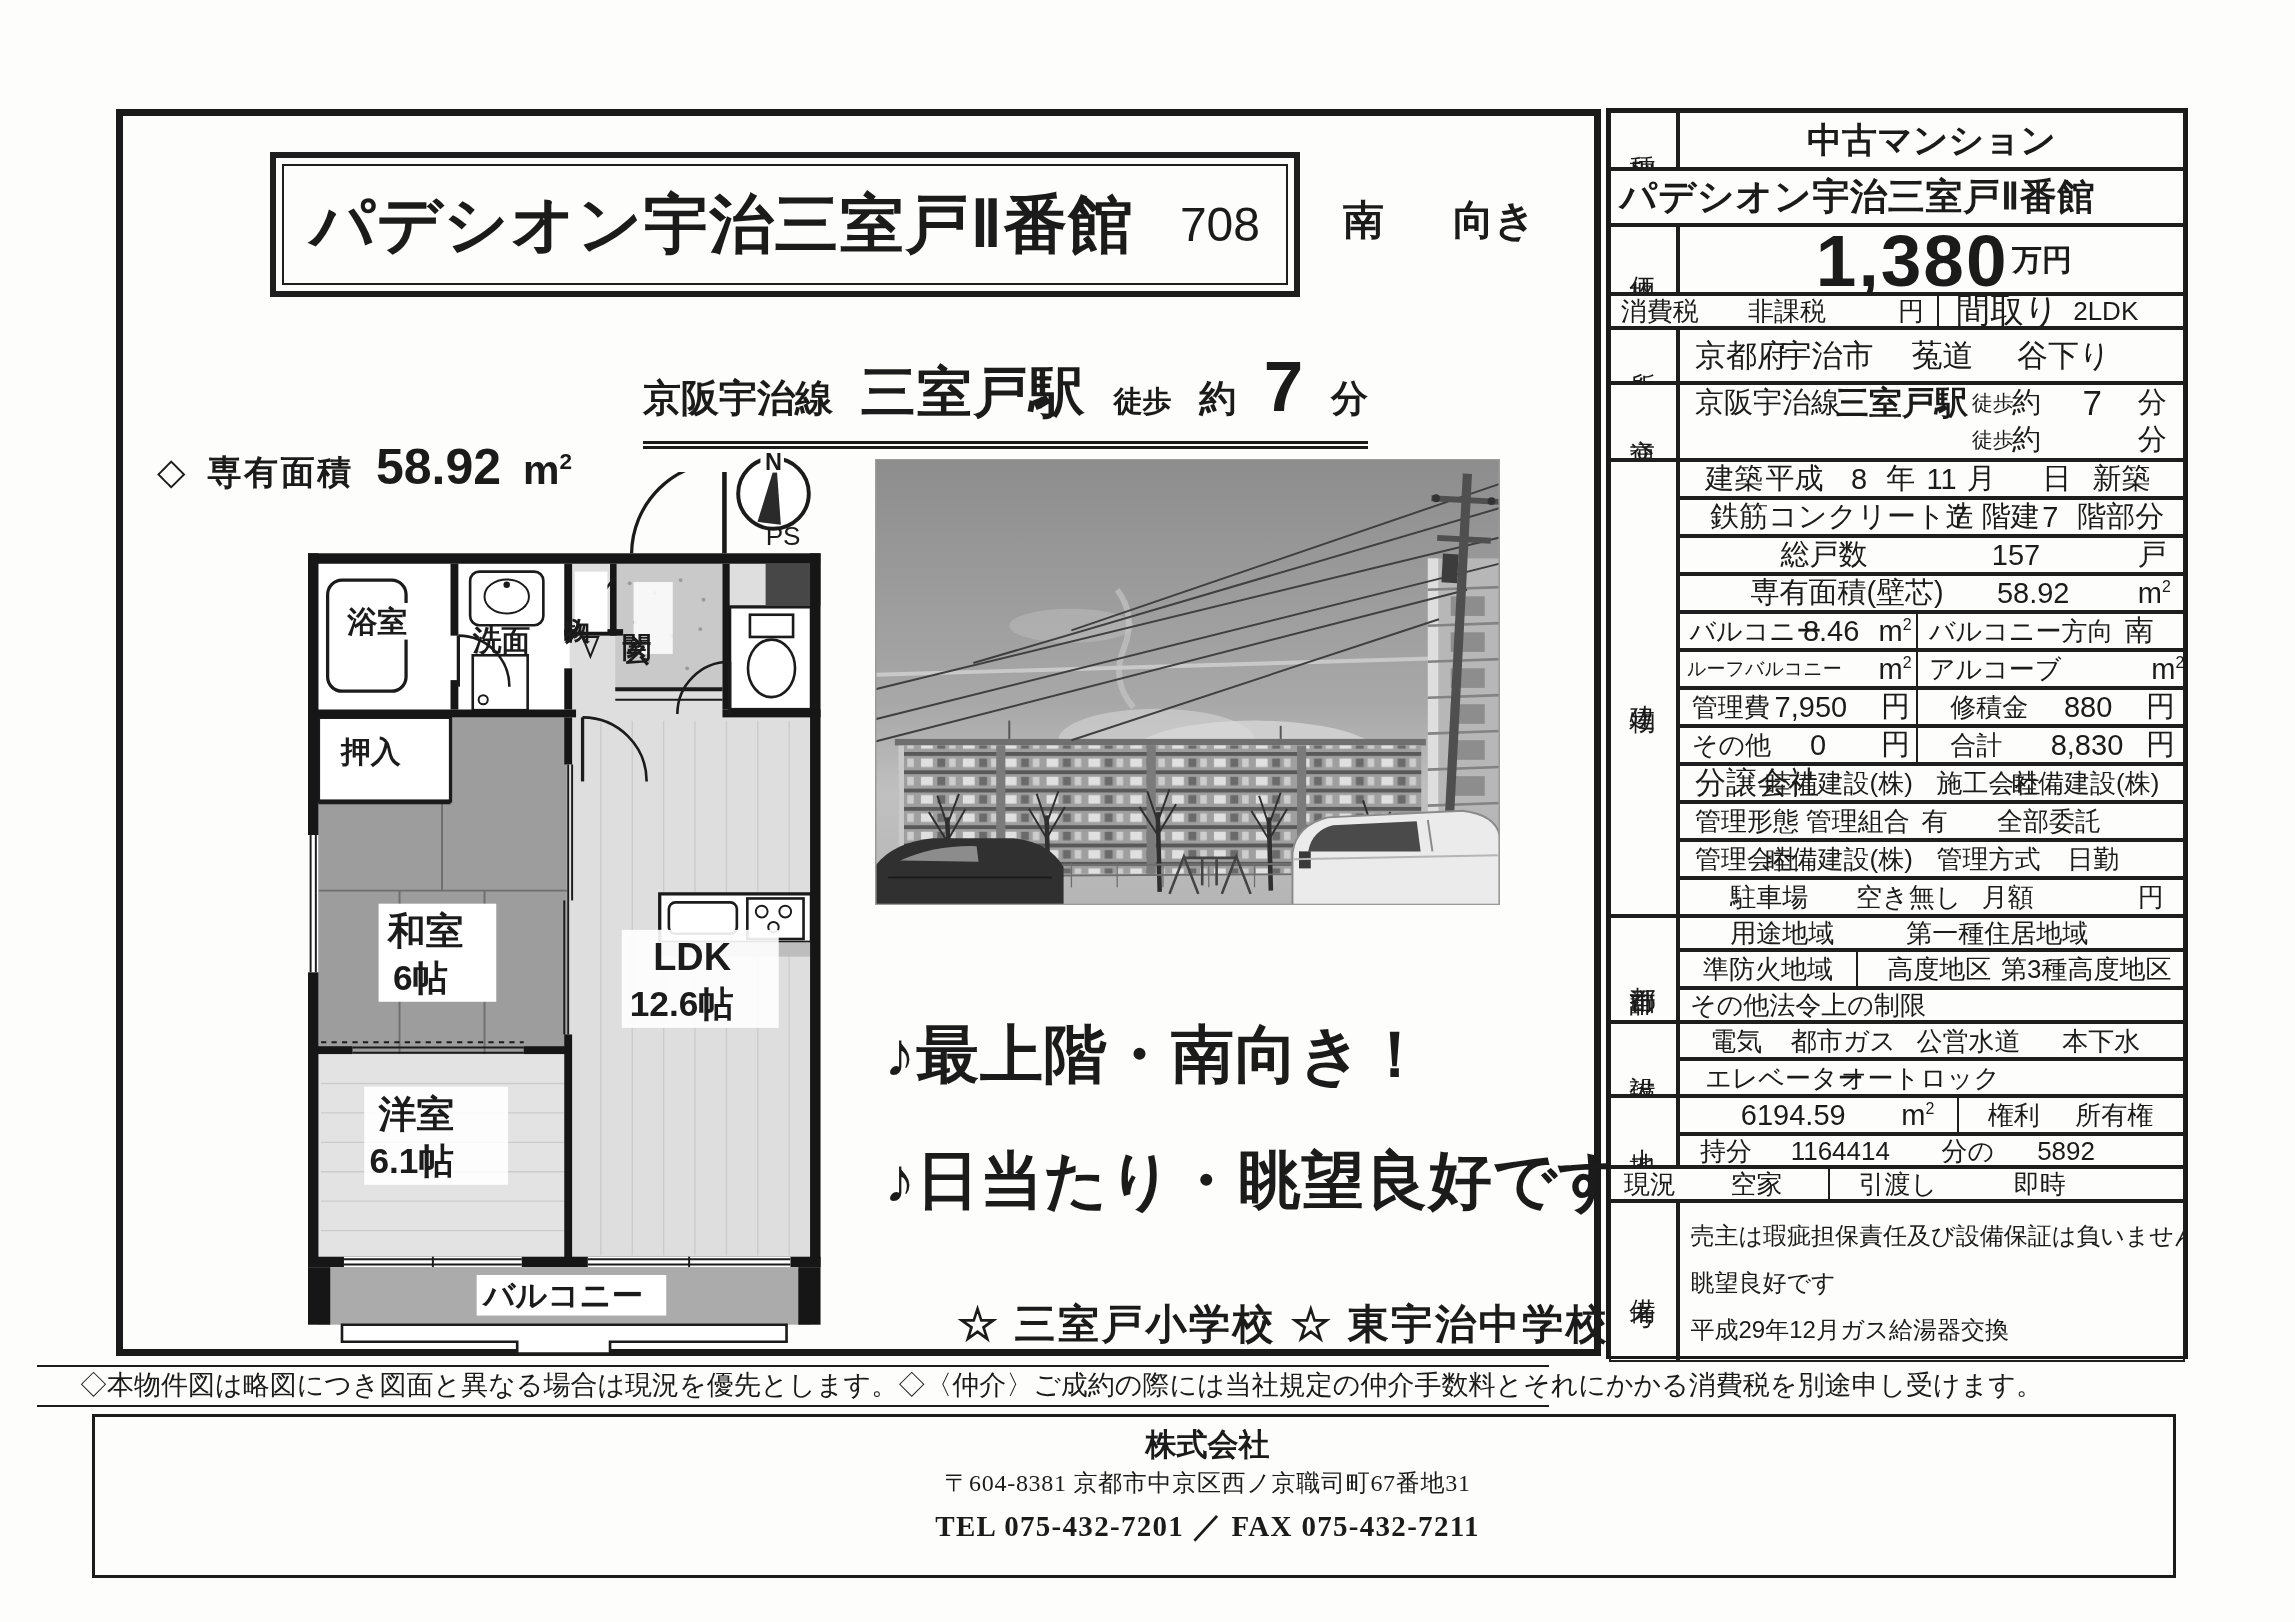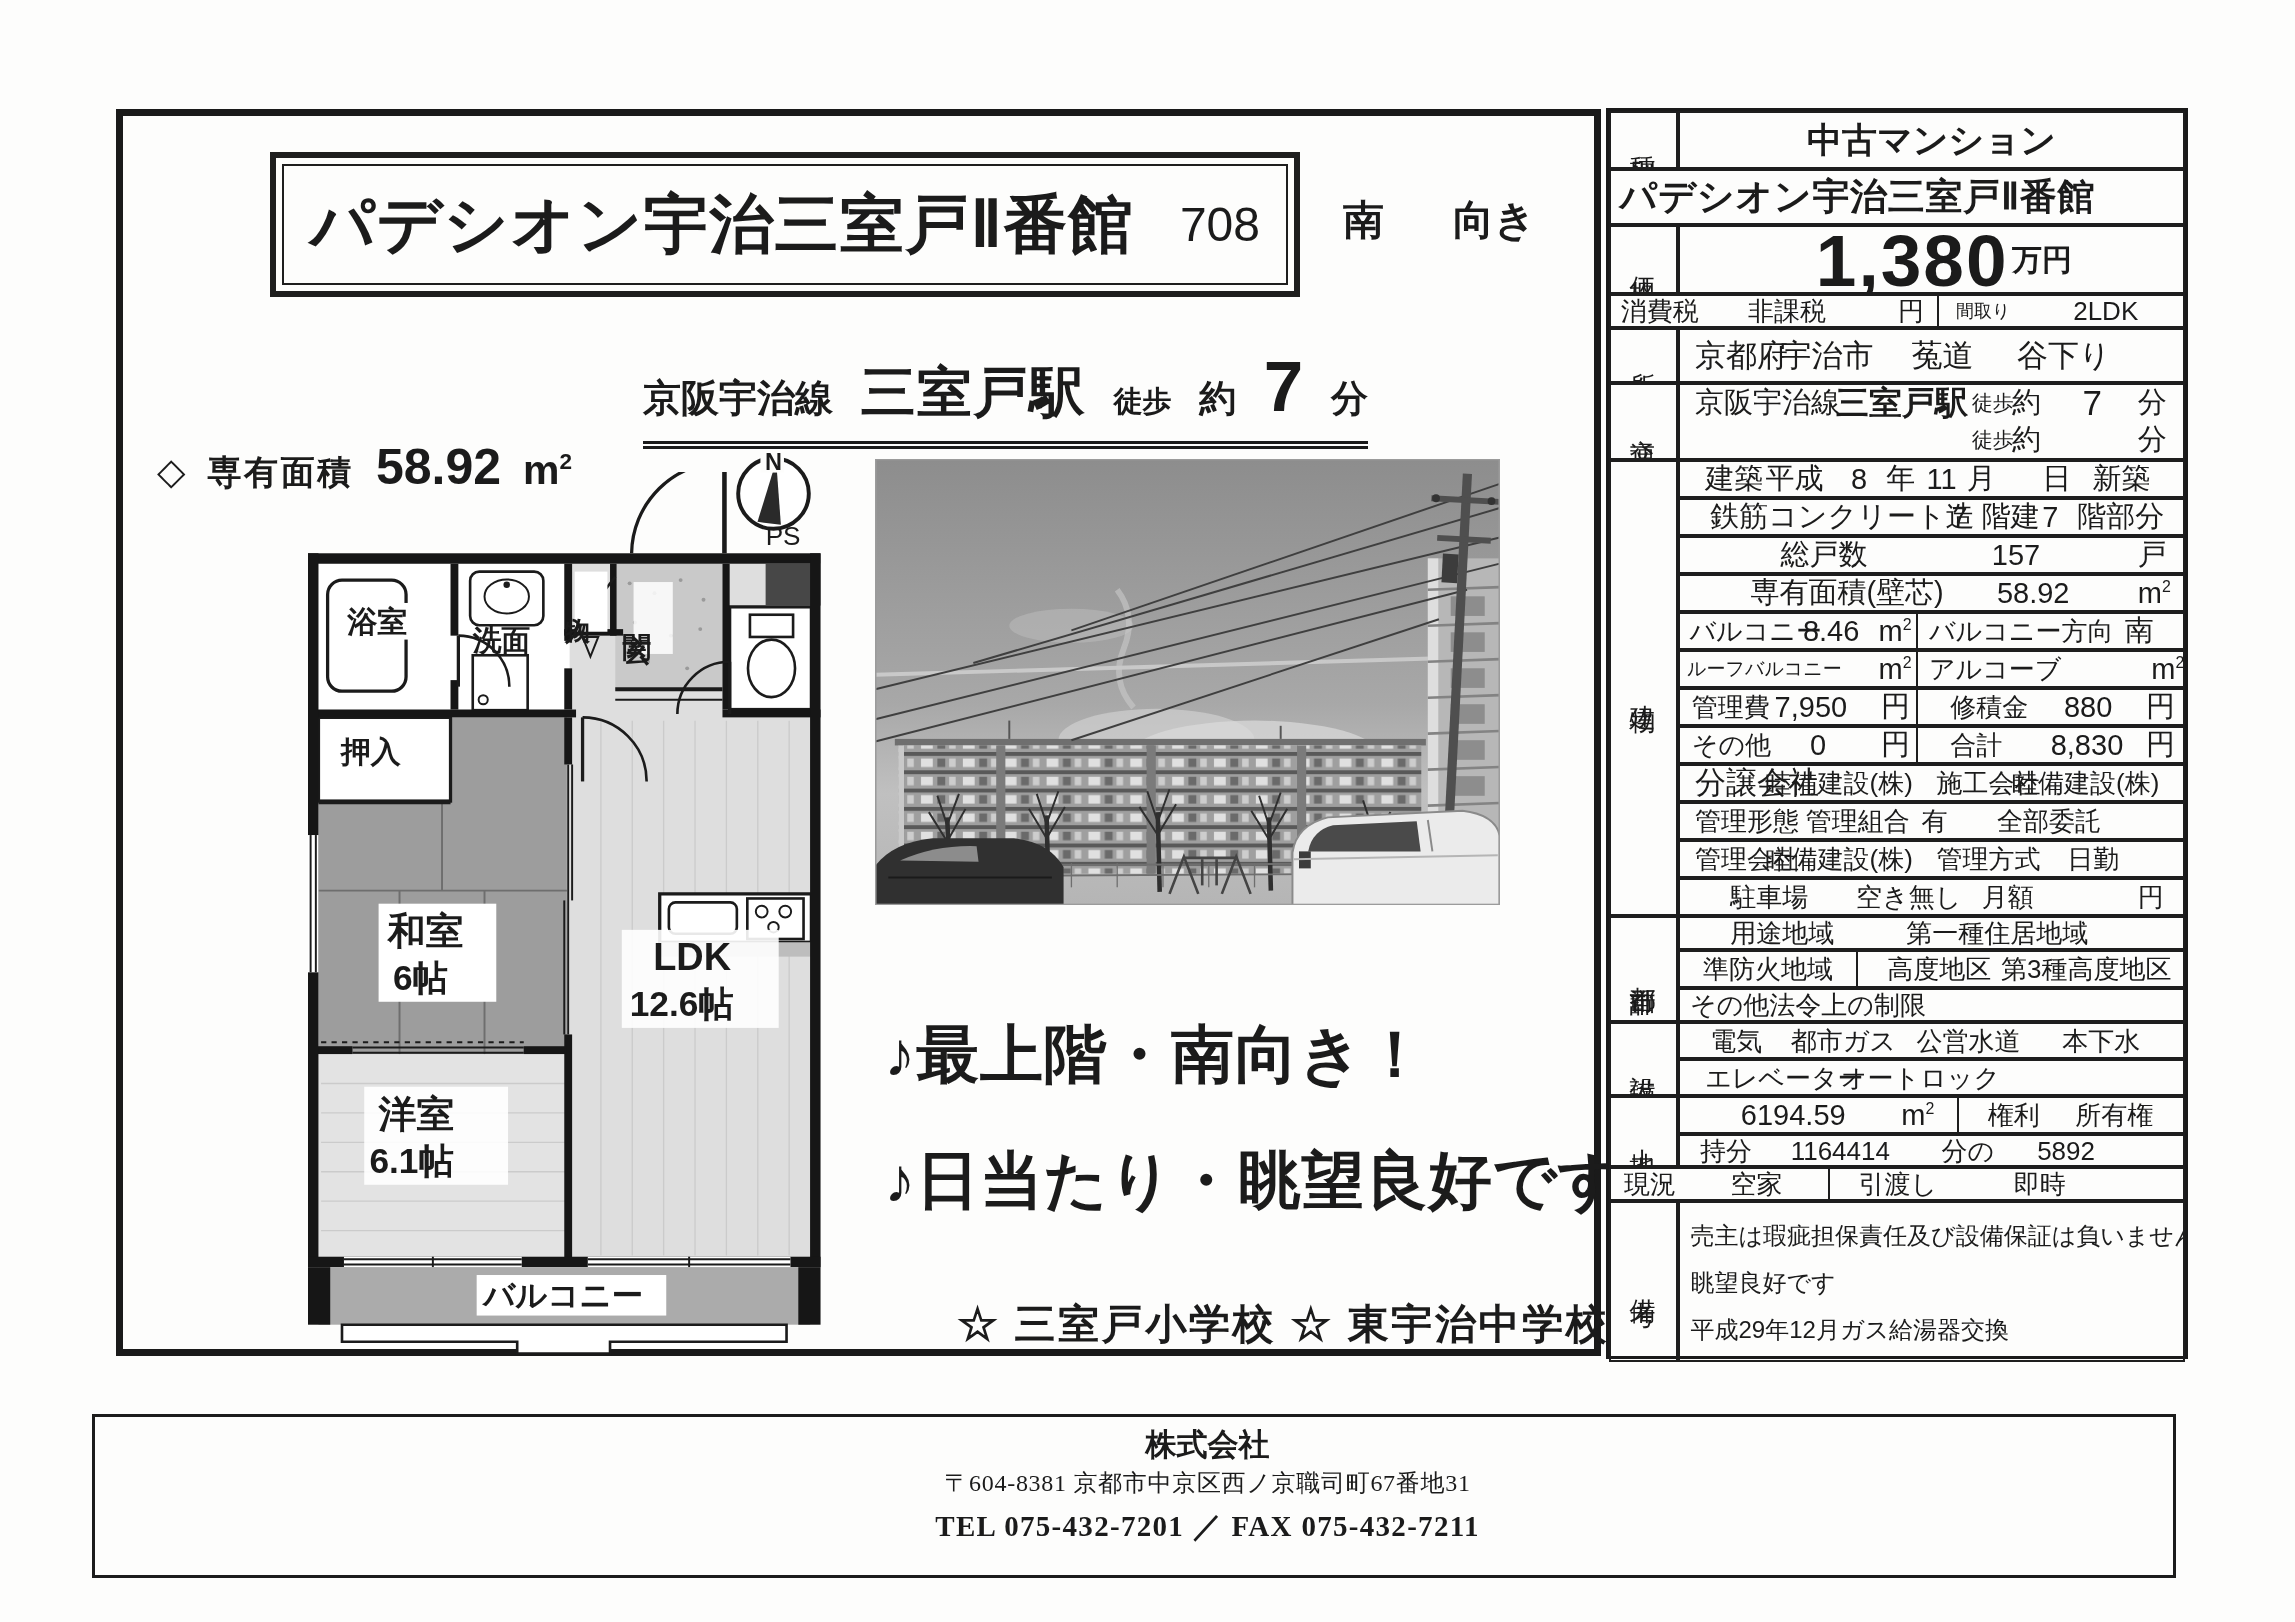--- a/index.html
+++ b/index.html
@@ -447,21 +447,21 @@
     </div>
 
     <div class="cell full" style="grid-row:4;padding:0">
       <div class="split">
         <div class="sub" style="width:57%">
           <span class="seg" style="left:3%;font-size:26px">消費税</span>
           <span class="seg" style="left:42%;font-size:26px">非課税</span>
           <span class="seg" style="left:88%;font-size:26px">円</span>
         </div>
         <div class="sub" style="width:43%">
-          <span class="seg" style="left:7%;font-size:18px">間取り</span>
+          <span class="seg" style="left:7%;font-size:34px">間取り</span>
           <span class="seg" style="left:55%;font-size:26px">2LDK</span>
         </div>
       </div>
     </div>
 
     <div class="cell lbl" style="grid-row:5">
         <span>所在</span>
       </div>
     <div class="cell ct" style="grid-row:5">
       <span class="seg" style="left:3%;font-size:31px">京都府</span>
@@ -692,20 +692,21 @@
     <div class="cell lbl" style="grid-row:27">
         <span>備考</span>
       </div>
     <div class="cell ct biko-cell" style="grid-row:27">
       <div>売主は瑕疵担保責任及び設備保証は負いません</div>
       <div>眺望良好です</div>
       <div>平成29年12月ガス給湯器交換</div>
     </div>
   </div>
 
+  <div class="disclaimer">◇本物件図は略図につき図面と異なる場合は現況を優先とします。◇〈仲介〉ご成約の際には当社規定の仲介手数料とそれにかかる消費税を別途申し受けます。</div>
 
   <div class="company-box">
     <div class="company-inner">
       <div class="co-line1">
         <span class="co-prefix">株式会社</span>
       </div>
       <div class="co-addr">〒604-8381 京都市中京区西ノ京職司町67番地31</div>
       <div class="co-tel">TEL 075-432-7201 ／ FAX 075-432-7211</div>
     </div>
   </div>

